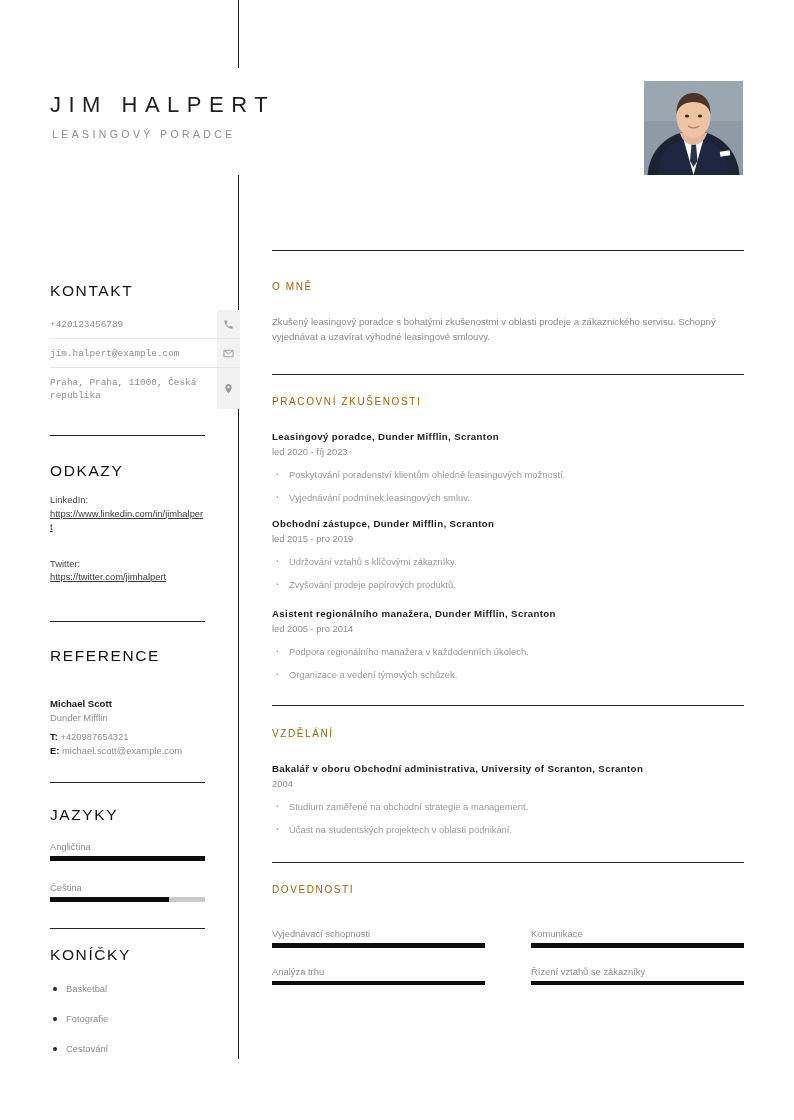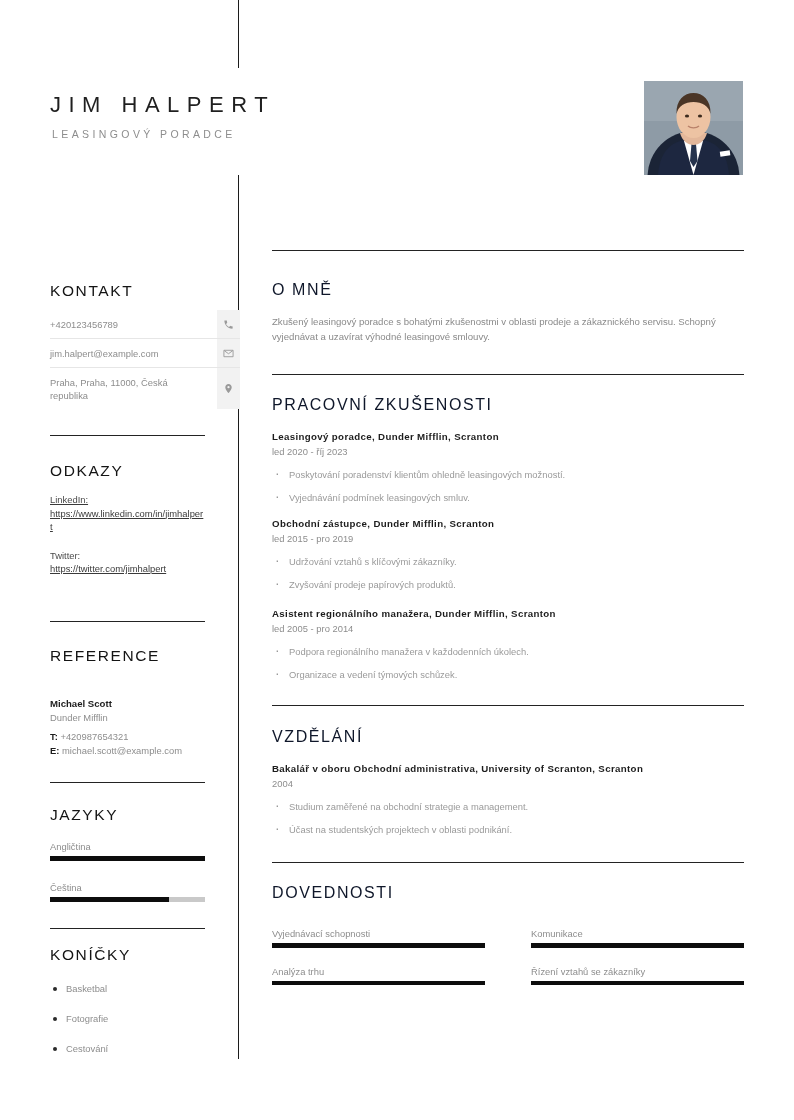--- a/index.html
+++ b/index.html
@@ -94,20 +94,21 @@
   }
 
   
   .contact-list { position: absolute; left: 50px; top: 310px; width: 190px; }
   .c-row {
     position: relative;
     min-height: 29px;
     border-bottom: 1px solid #e6e6e6;
     display: flex;
     align-items: center;
+    font-family: Liberation Mono, monospace;
   }
   .c-row:last-child { border-bottom: none; }
   .c-text {
     font-size: 9.4px;
     color: #8d8d8d;
     line-height: 13px;
     padding: 8px 0 7px 0;
     width: 152px;
     word-break: break-word;
   }
@@ -164,23 +165,23 @@
     height: 4px;
     border-radius: 50%;
     background: #2a2a2a;
   }
 
   
   .main { position: absolute; left: 272px; top: 0; width: 472px; }
   .m-sec { position: absolute; left: 0; width: 472px; }
   .m-rule { position: absolute; left: 0; width: 472px; height: 1.4px; background: #232323; }
   .m-h {
-    font-size: 16px;
+    font-size: 10px;
     letter-spacing: 1.6px;
-    color: #0f172a;
+    color: #a16207;
     font-weight: 400;
     white-space: nowrap;
   }
   .summary { font-size: 9.6px; color: #8a8a8a; line-height: 15px; }
 
   .job-head {
     font-size: 9.7px;
     font-weight: bold;
     color: #1d1d1d;
     letter-spacing: 0.35px;
@@ -275,21 +276,21 @@
           </svg>
       </div>
     </div>
   </div>
 
   <div class="side-rule" style="top:185px;"></div>
   <div class="side-sec" style="top:212px;">
     <div class="side-h">ODKAZY</div>
   </div>
   <div class="side-sec" style="top:243px;">
-    <div style="margin-bottom:15px;text-decoration:underline;">
+    <div style="margin-bottom:23px;">
       <div class="lnk-label">LinkedIn:</div>
       <a class="lnk-url" href="#">https://www.linkedin.com/in/jimhalpert</a>
     </div>
     <div>
       <div class="lnk-label">Twitter:</div>
       <a class="lnk-url" href="#">https://twitter.com/jimhalpert</a>
     </div>
   </div>
 
   <div class="side-rule" style="top:371px;"></div>

